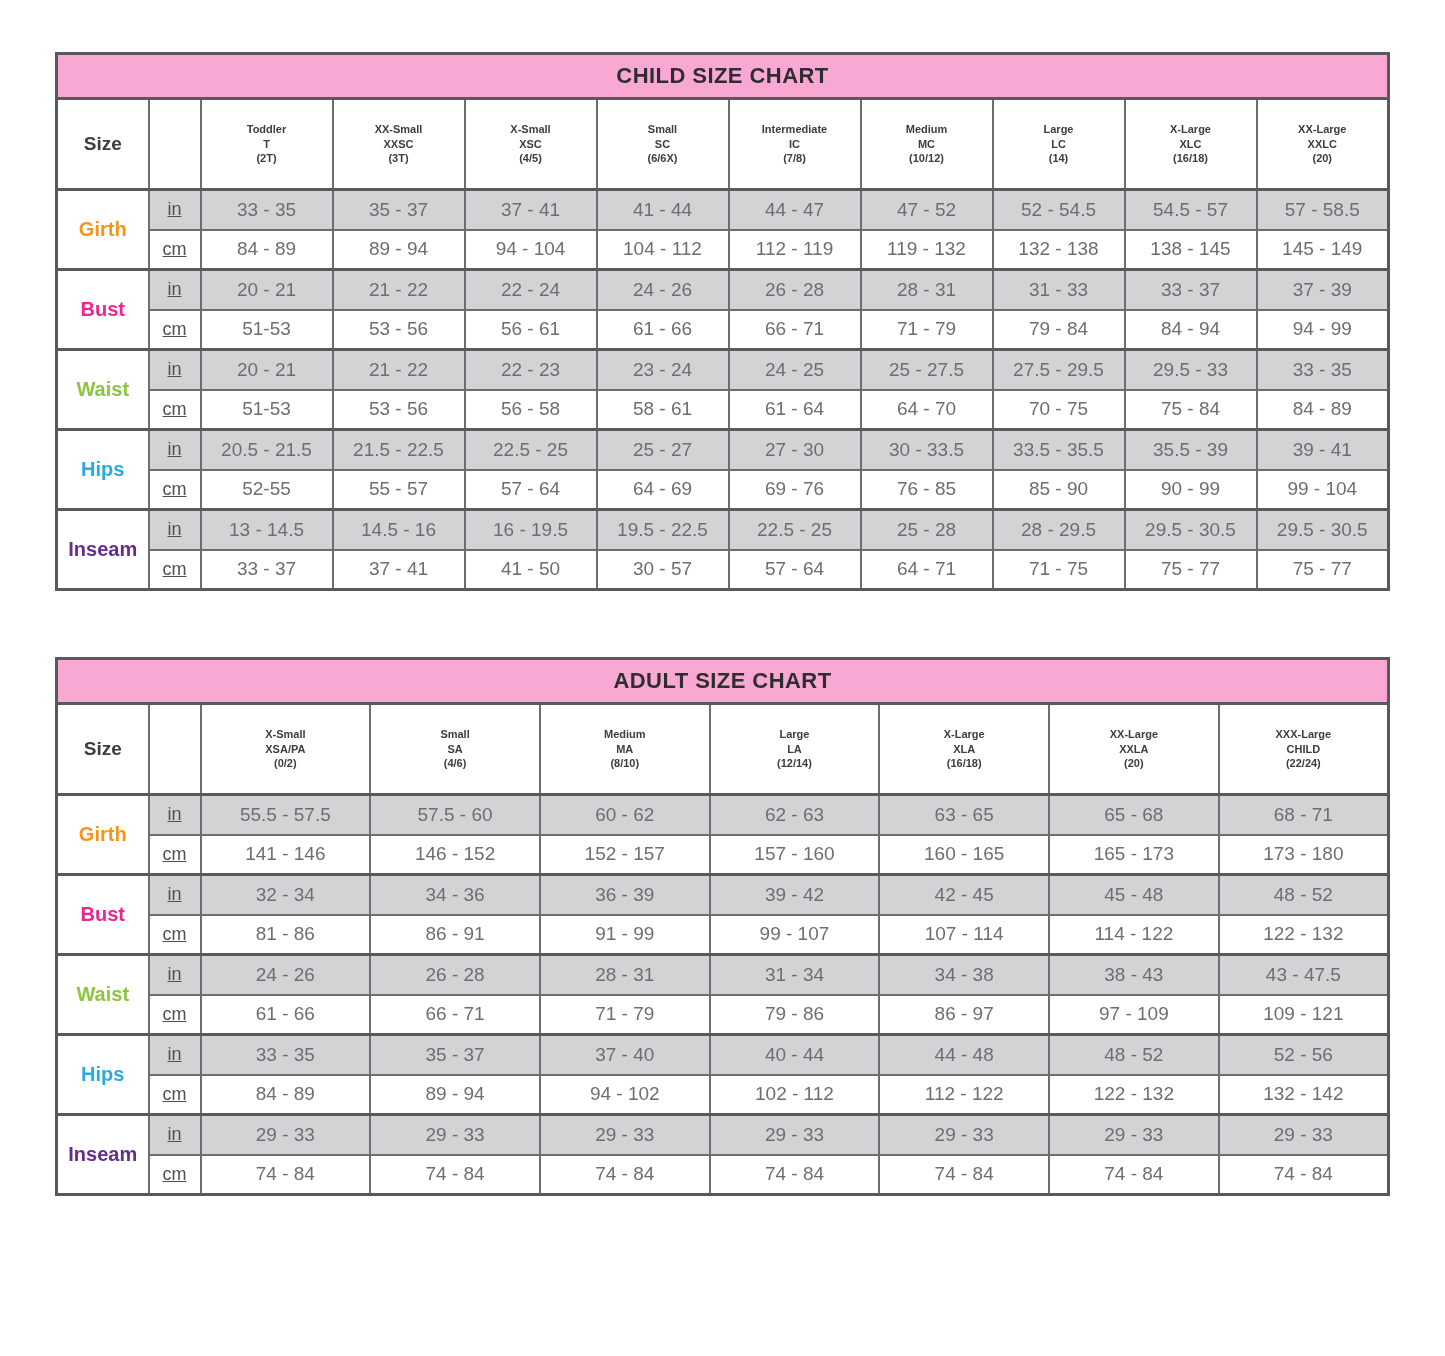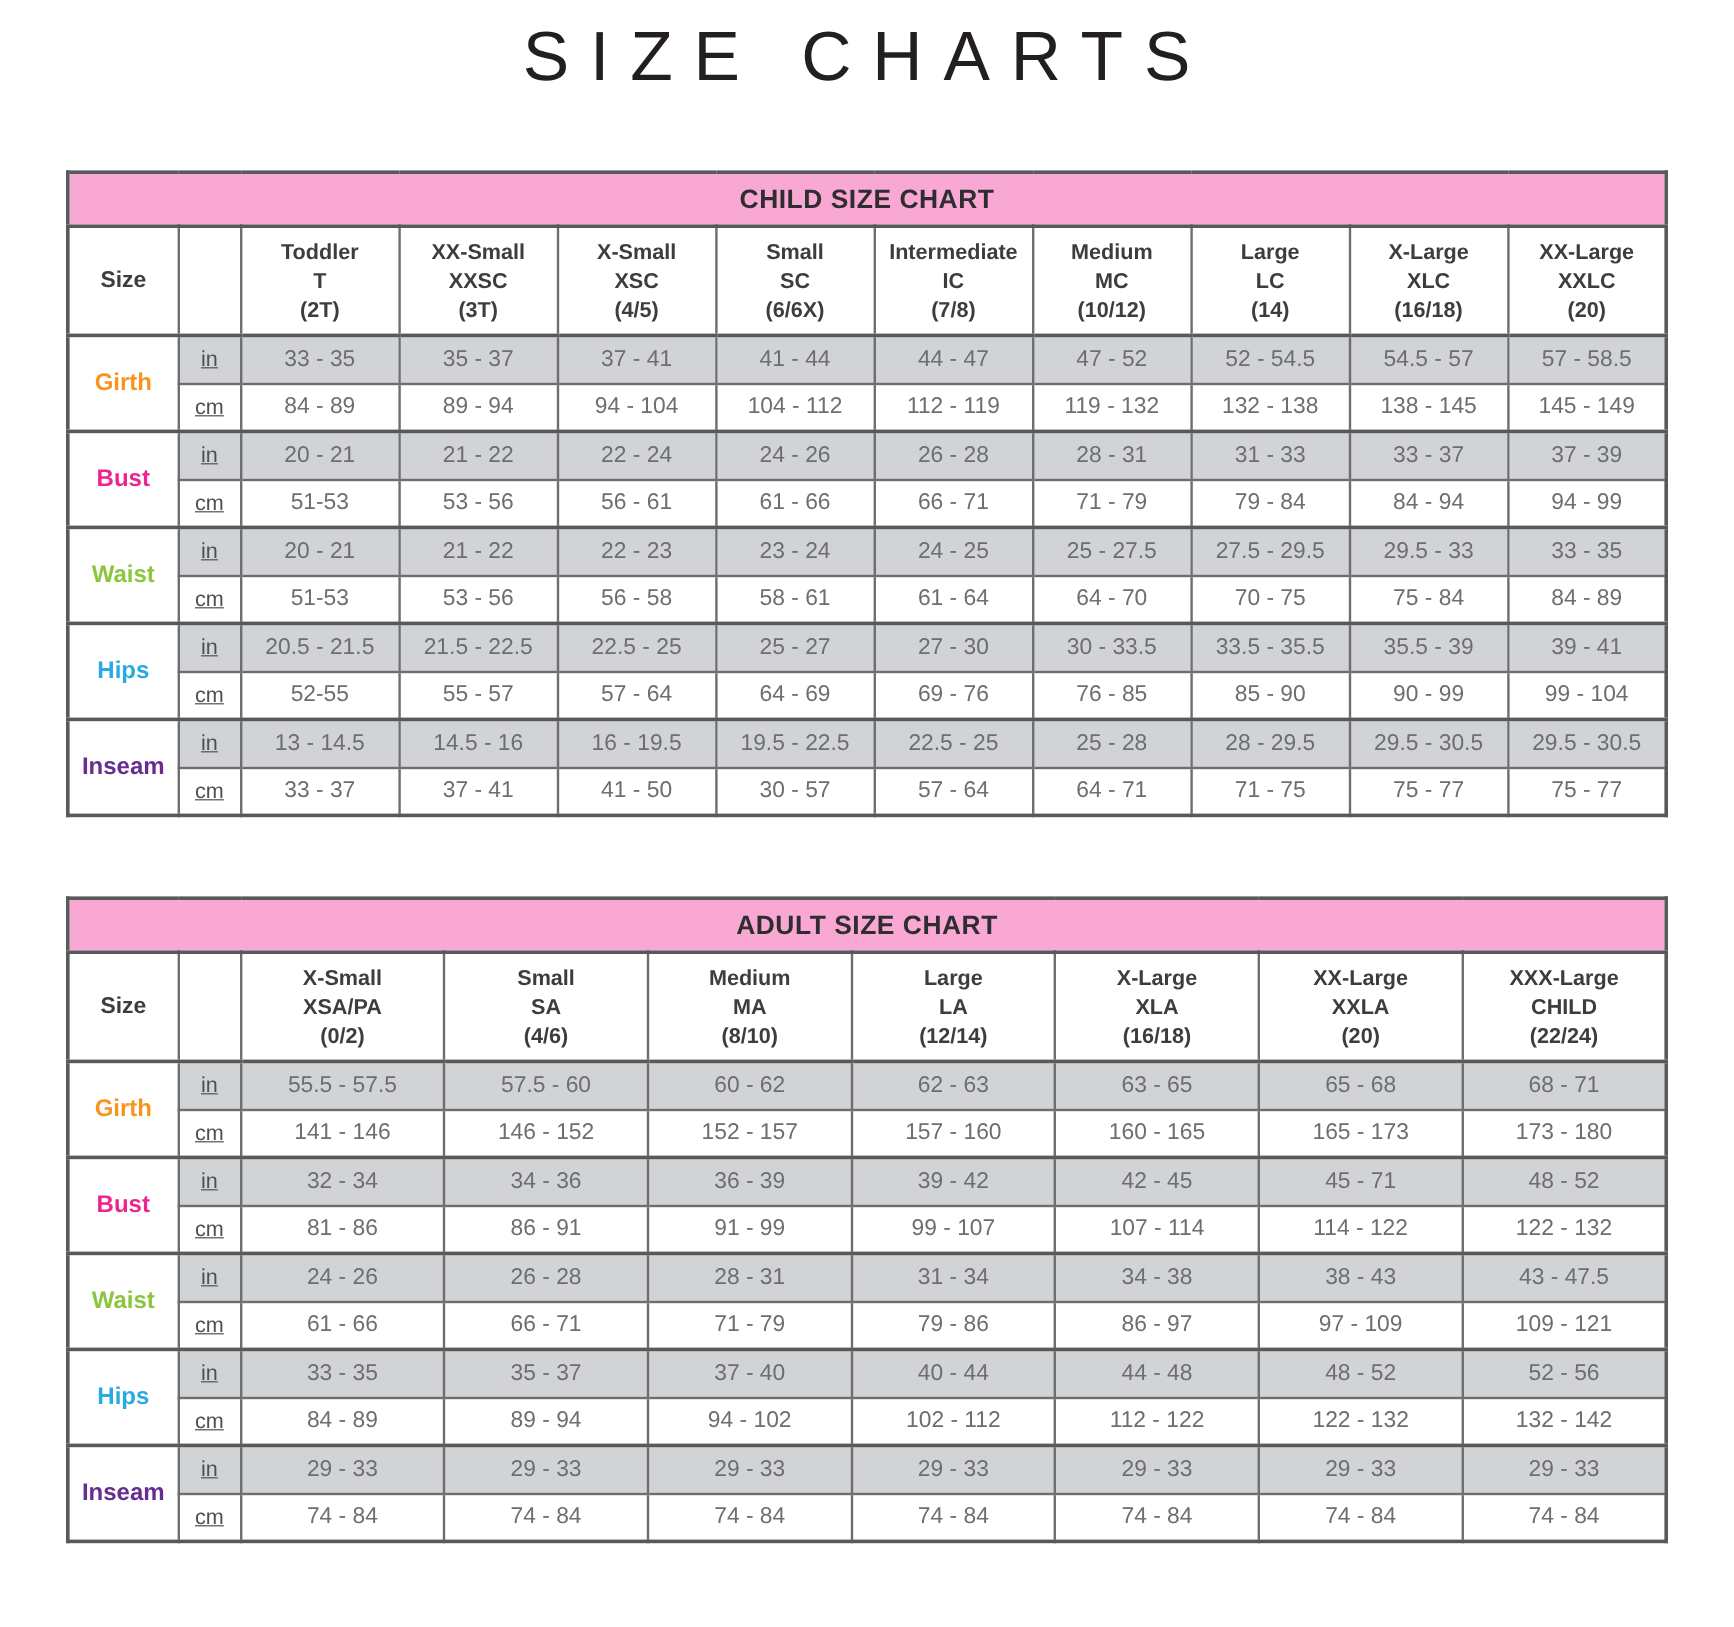--- a/index.html
+++ b/index.html
@@ -51,21 +51,21 @@
     height: 42px;
     font-size: 22px;
     font-weight: bold;
     color: #2e2e30;
     letter-spacing: 0.02em;
     border-bottom: 3px solid #58595b;
   }
   tr.cols-row th {
     height: 88px;
     background: #ffffff;
-    font-size: 18px;
+    font-size: 11px;
     font-weight: bold;
     color: #3d3d3f;
     line-height: 1.35;
     border-bottom: 3px solid #58595b;
   }
   tr.cols-row th.size-corner { font-size: 19px; }
   tbody.group { border-top: 3px solid #58595b; }
   tbody.group tr { height: 40px; }
   tbody.group .row-label {
     background: #ffffff;
@@ -83,21 +83,20 @@
   }
   tbody.group tr.in-row td { background: #d2d3d4; }
   tbody.group tr.cm-row td { background: #ffffff; }
   tbody.group tr.in-row td.unit,
   tbody.group tr.cm-row td.unit { border-right: 2px solid #6d6e71; }
 </style>
 </head>
 <body>
 
 <div class="page">
-  <h1 class="page-title">SIZE CHARTS</h1>
   <div class="chart chart-child">
       <table class="size-table">
         <colgroup>
           <col style="width: 92px;">
           <col style="width: 52px;">
           <col>
           <col>
           <col>
           <col>
           <col>
@@ -379,21 +378,21 @@
         </tbody>
         <tbody class="group">
           <tr class="in-row">
             <th class="row-label" rowspan="2" style="color: rgb(236, 38, 143);">Bust</th>
             <td class="unit">in</td>
             <td class="val">32 - 34</td>
             <td class="val">34 - 36</td>
             <td class="val">36 - 39</td>
             <td class="val">39 - 42</td>
             <td class="val">42 - 45</td>
-            <td class="val">45 - 71</td>
+            <td class="val">45 - 48</td>
             <td class="val">48 - 52</td>
           </tr>
           <tr class="cm-row">
             <td class="unit">cm</td>
             <td class="val">81 - 86</td>
             <td class="val">86 - 91</td>
             <td class="val">91 - 99</td>
             <td class="val">99 - 107</td>
             <td class="val">107 - 114</td>
             <td class="val">114 - 122</td>

